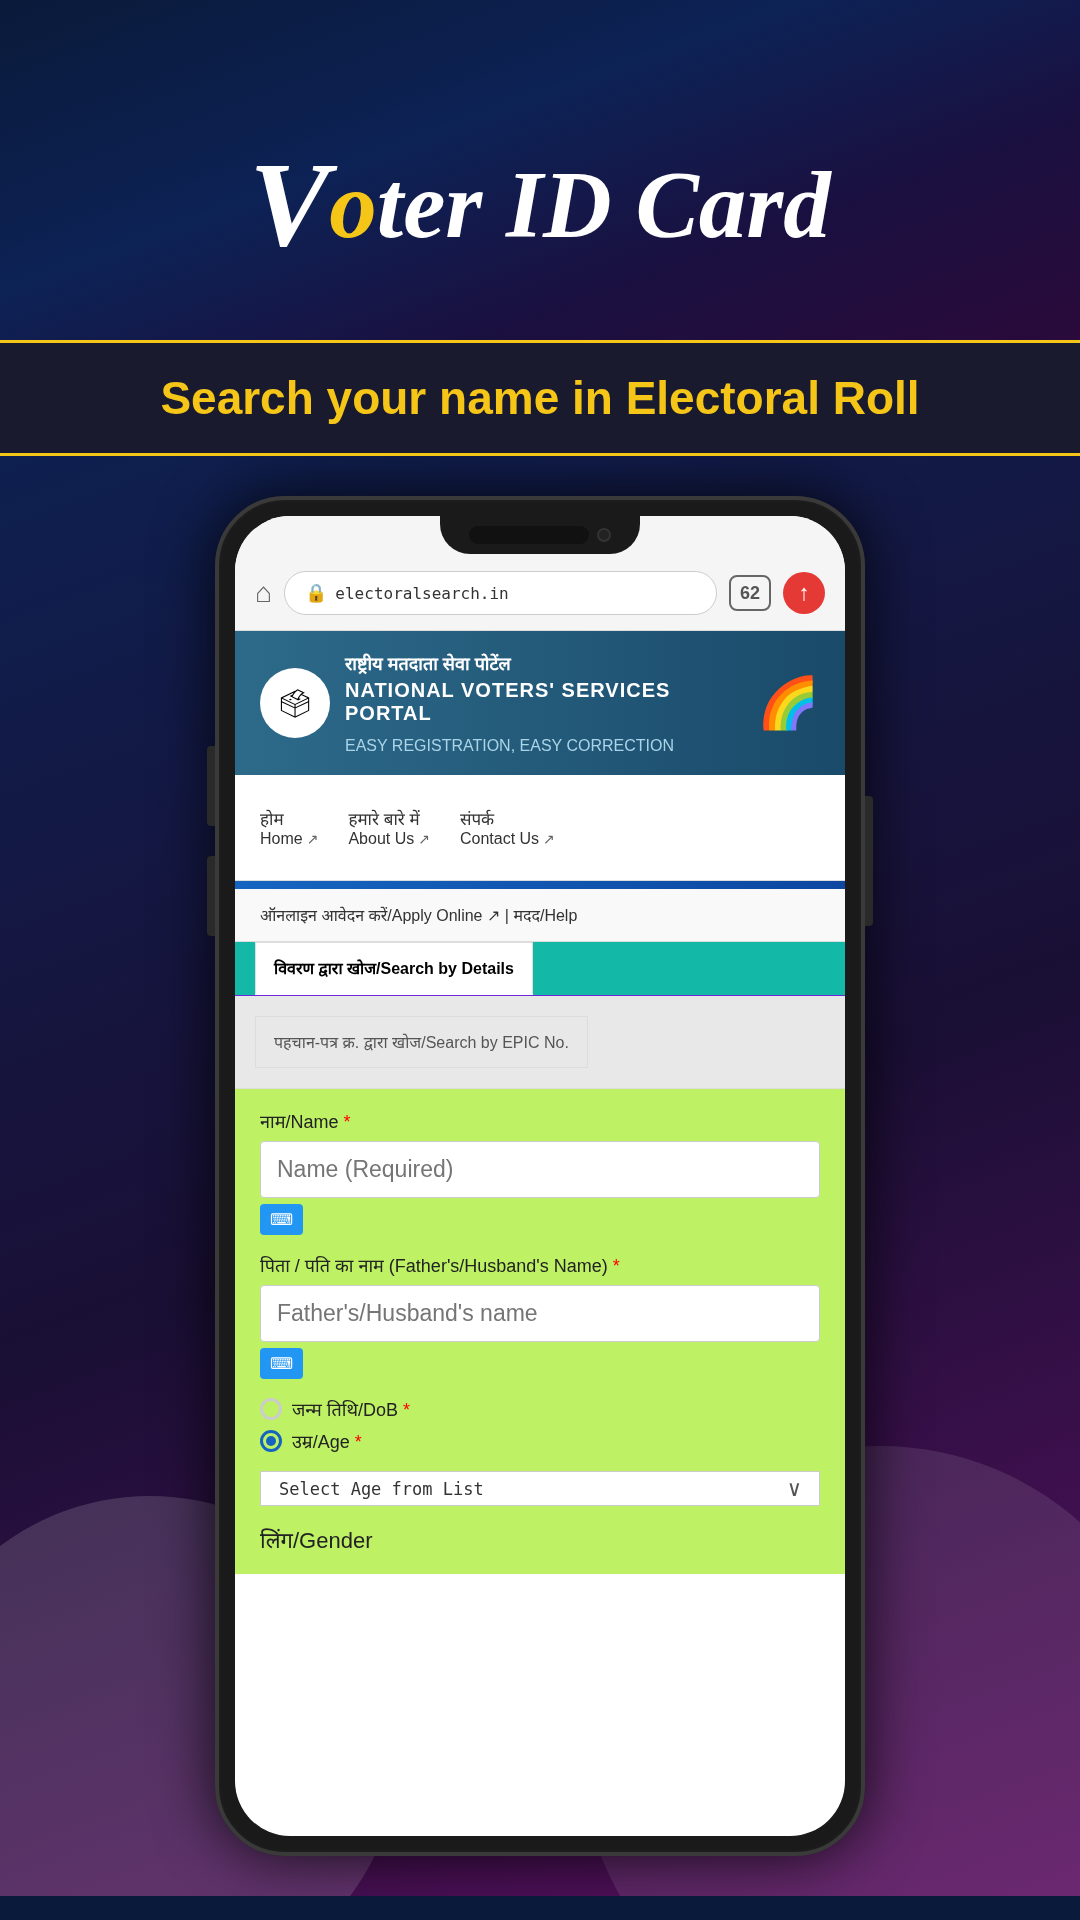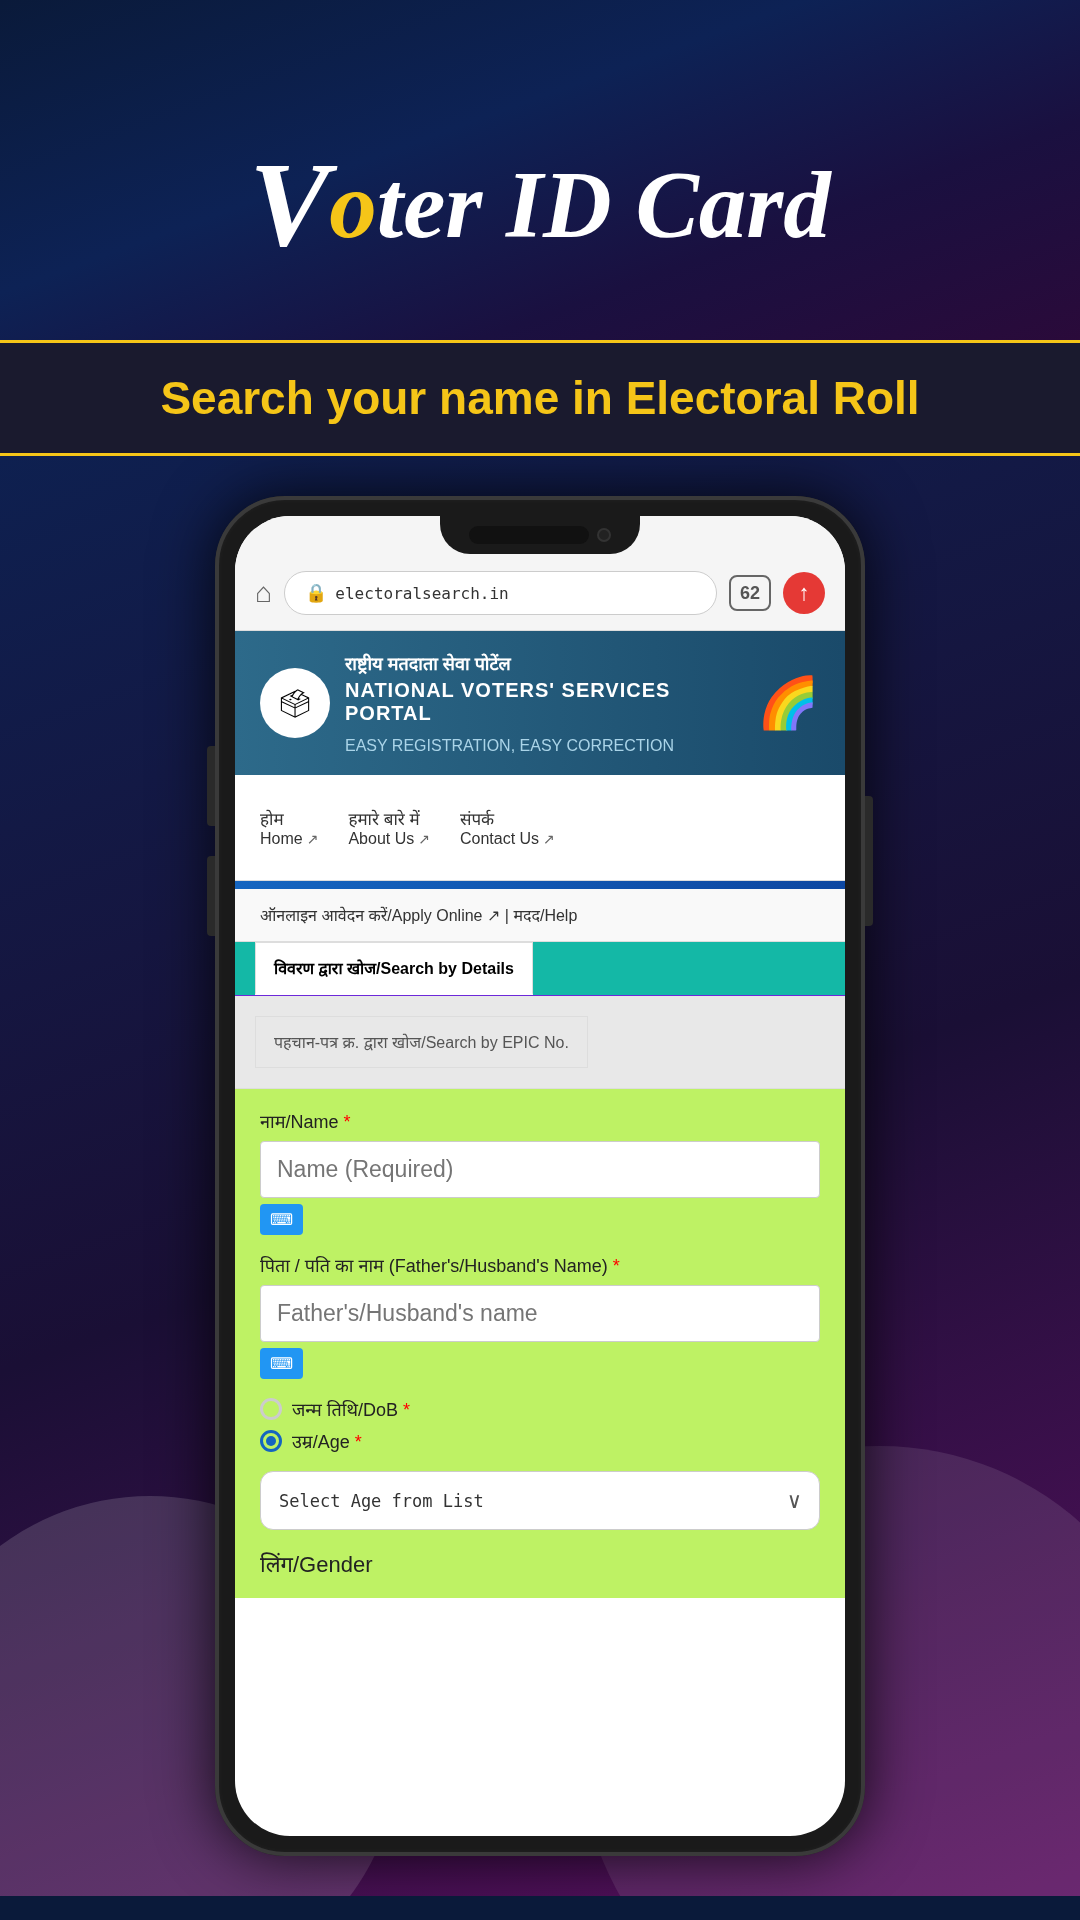--- a/index.html
+++ b/index.html
@@ -435,22 +435,22 @@
     }
 
     .radio-label {
       font-size: 18px;
       color: #222;
     }
 
     .select-dropdown {
       width: 100%;
       border: 1px solid #ccc;
-      border-radius: 13px;
-      padding: 16px 18px;
+      border-radius: 0;
+      padding: 4px 18px;
       font-size: 17px;
       color: #333;
       background: white;
       display: flex;
       justify-content: space-between;
       align-items: center;
       font-family: monospace;
     }
 
     .select-arrow {

